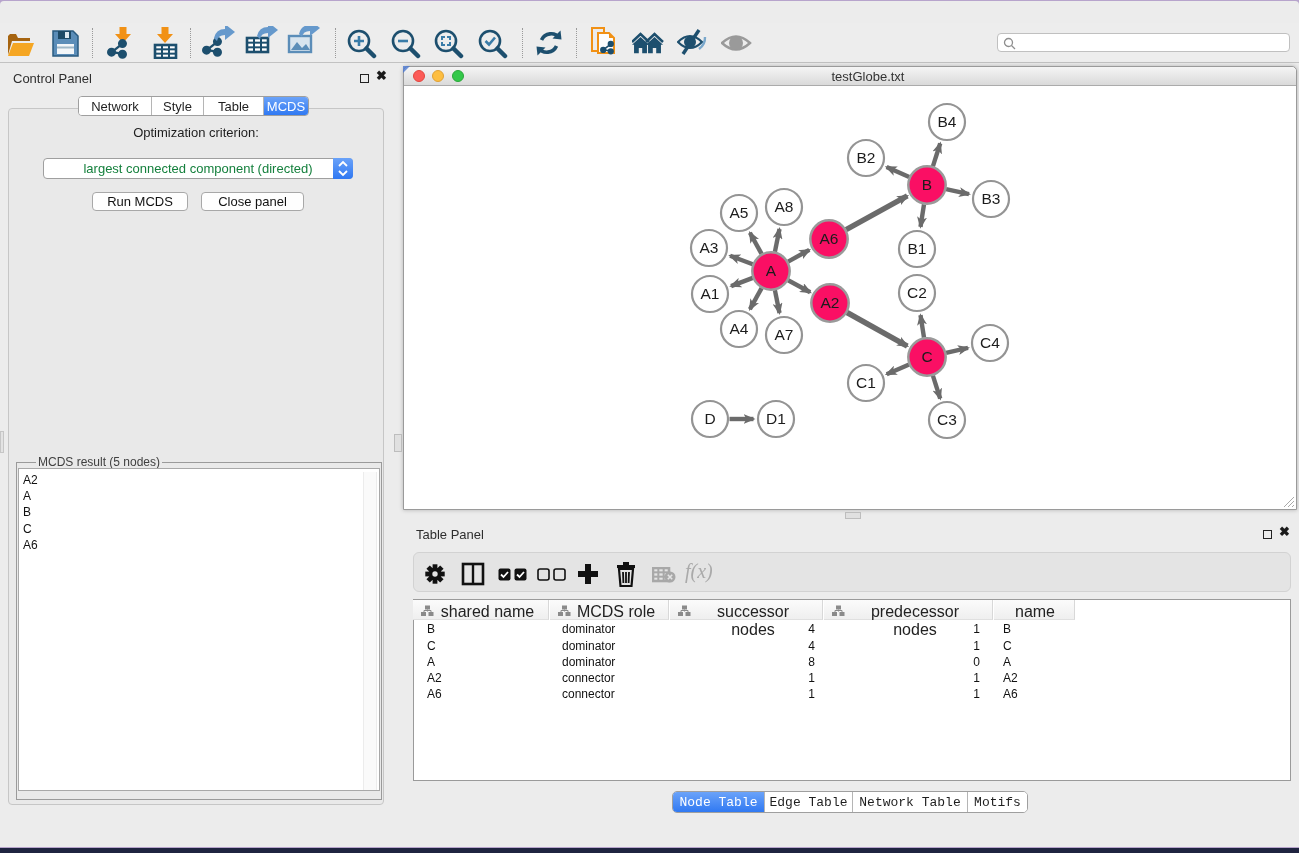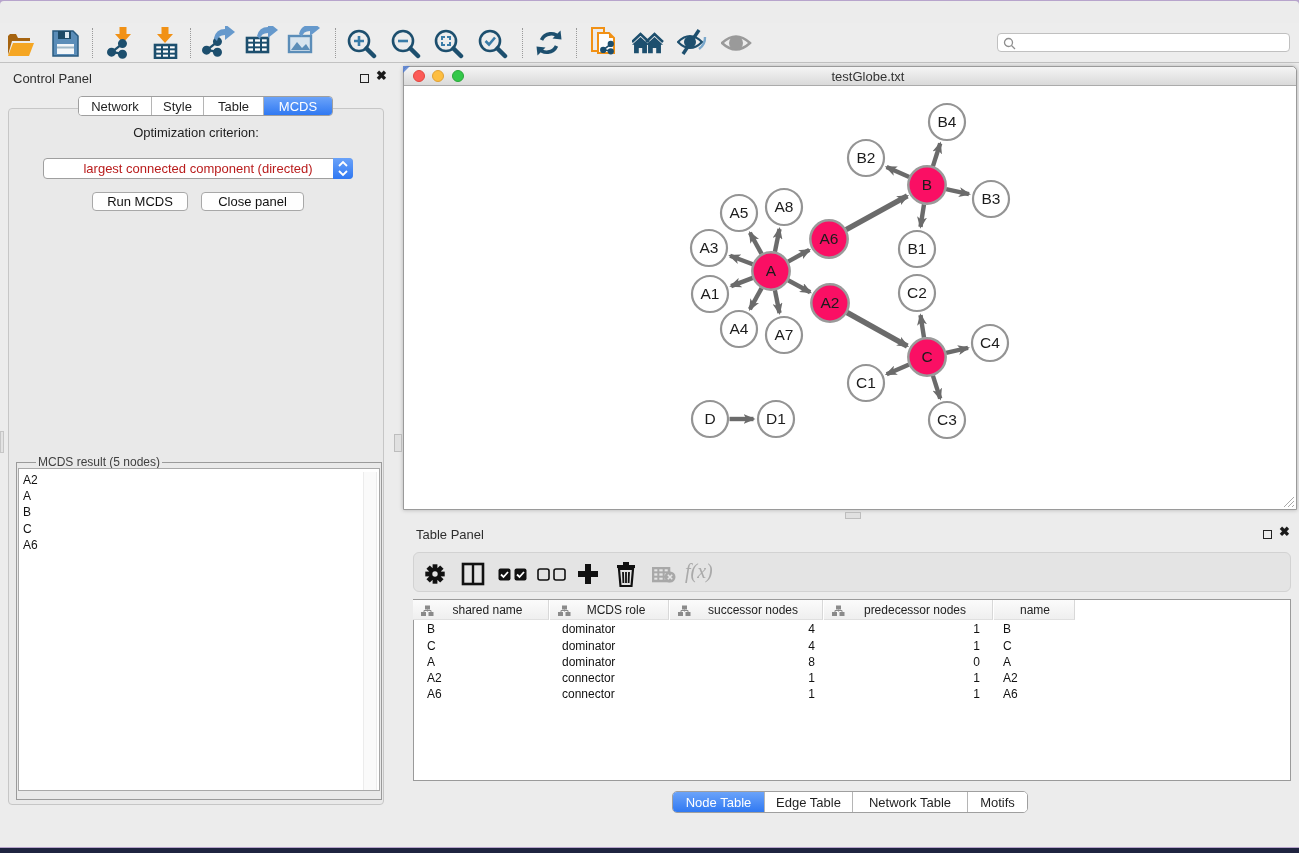--- a/index.html
+++ b/index.html
@@ -16,39 +16,39 @@
 #leftpanel { position:absolute; left:0; top:63px; width:392px; height:754px; background:#ececec; }
 .paneltitle { position:absolute; font-size:13px; color:#2e2e2e; }
 .winbtn { position:absolute; width:9px; height:9px; border:1.5px solid #222; }
 .xbtn { position:absolute; font-size:13px; font-weight:bold; color:#1a1a1a; }
 #cp-inner { position:absolute; left:8px; top:44px; width:376px; height:697px; background:#e9e9e9; border:1px solid #c6c6c6; border-radius:4px; }
 .tabs { position:absolute; display:flex; height:20px; border:1px solid #9f9f9f; border-radius:4px; background:#fff; overflow:hidden; }
 .tab { font-size:13px; color:#1f1f1f; text-align:center; line-height:19px; border-right:1px solid #b5b5b5; background:#fff; }
 .tab:last-child { border-right:none; }
 .tab.sel { background:linear-gradient(#6ba3f9,#3079f2); color:#fff; }
 .btn { position:absolute; background:#fefefe; border:1px solid #a8a8a8; border-radius:4px; font-size:13px; text-align:center; color:#111; }
-#dropdown { position:absolute; left:43px; top:94px; width:310px; height:21px; background:#fff; border:1px solid #9f9f9f; border-radius:4px; font-size:13px; text-align:center; line-height:19px; color:#b91c1c; }
+#dropdown { position:absolute; left:43px; top:94px; width:310px; height:21px; background:#fff; border:1px solid #9f9f9f; border-radius:4px; font-size:13px; text-align:center; line-height:19px; color:#15803d; }
 #stepper { position:absolute; right:-1px; top:-1px; width:20px; height:21px; background:linear-gradient(#6aa2f9,#2f78f2); border-radius:0 4px 4px 0; }
 fieldset { position:absolute; left:16px; top:391px; width:366px; height:345px; border:1px solid #9a9a9a; }
 legend { font-size:12px; color:#404040; margin-left:19px; padding:0 2px; }
 #listbox { position:absolute; left:18px; top:404px; width:362px; height:323px; background:#fff; border:1px solid #a8a8a8; font-size:12px; color:#111; }
 #listbox .li { padding-left:4px; height:16.2px; line-height:16.2px; }
 #lscroll { position:absolute; right:2px; top:3px; width:14px; height:318px; background:#fafafa; border-left:1px solid #ececec; border-right:1px solid #ececec; }
 #netwin { position:absolute; left:403px; top:65px; width:894px; height:444px; background:#fff; border:1px solid #9a9a9a; border-radius:5px 5px 0 0; box-shadow:0 0 4px rgba(0,0,0,.25); }
 #nettitle { position:absolute; left:0; top:0; width:100%; height:19px; background:linear-gradient(#f5f5f5,#dadada); border-bottom:1px solid #ababab; border-radius:5px 5px 0 0; }
 #nettitle .title { position:absolute; width:100%; text-align:center; top:2px; font-size:13px; color:#333;padding-left:36px; }
 #tablepanel { position:absolute; left:405px; top:520px; width:894px; height:297px; background:#ececec; }
 #tbtoolbar { position:absolute; left:413px; top:551px; width:878px; height:40px; background:#e4e4e4; border:1px solid #d2d2d2; border-radius:6px; }
 #tblbox { position:absolute; left:413px; top:598px; width:878px; height:182px; background:#fff; border:1px solid #9a9a9a; }
 .th { position:absolute; top:599px; height:20px; background:linear-gradient(#fbfbfb,#efefef); border-right:1px solid #d8d8d8; border-bottom:1px solid #e0e0e0; }
-.thl { position:absolute; top:602px; font-size:12px; color:#222; text-align:center; }
+.thl { position:absolute; top:602px; font-size:16px; color:#222; text-align:center; }
 .td { position:absolute; font-size:12px; color:#111; height:16px; line-height:16px; }
 .tr { text-align:right; }
 .fx { position:absolute; left:685px; top:559px; font-family:"Liberation Serif",serif; font-style:italic; font-size:20px; color:#aaa; }
-.btabs { position:absolute; left:672px; top:790px; display:flex; height:22px; border:1px solid #9f9f9f; border-radius:5px; background:#ffffff; overflow:hidden; }
+.btabs { position:absolute; left:672px; top:790px; display:flex; height:22px; border:1px solid #9f9f9f; border-radius:5px; background:#ffffff; overflow:hidden;font-family:Liberation Mono, monospace; }
 .btab { font-size:13px; color:#1f1f1f; text-align:center; line-height:21px; border-right:1px solid #b5b5b5; background:#fff; }
 .btab:last-child { border-right:none; }
 .btab.sel { background:linear-gradient(#6ba3f9,#3079f2); color:#fff; }
 #statusbar { position:absolute; left:0; top:817px; width:100%; height:30px; background:#ececec; border-top:1px solid #cdcdcd; }
 #listbtn { position:absolute; left:9px; top:6px; width:28px; height:22px; background:#fdfdfd; border:1px solid #b0b0b0; }
 #membtn { position:absolute; right:10px; top:5px; width:75px; height:23px; background:#f4f4f4; border:1px solid #a8a8a8; font-size:11px; color:#111; }
 #darkstrip { position:absolute; left:0; top:847px; width:100%; height:6px; background:#1f2440; }
 </style></head>
 <body>
 <div id="app">
@@ -182,21 +182,21 @@
 
   <div id="leftpanel">
     <div class="paneltitle" style="left:13px;top:7px">Control Panel</div>
     <div class="winbtn" style="left:360px;top:10px"></div>
     <div class="xbtn" style="left:376px;top:4px">✖</div>
     <div id="cp-inner"></div>
     <div class="tabs" style="left:78px;top:32px">
       <div class="tab" style="width:73px">Network</div>
       <div class="tab" style="width:52px">Style</div>
       <div class="tab" style="width:60px">Table</div>
-      <div class="tab sel" style="width:68px">MCDS</div>
+      <div class="tab sel" style="width:44px">MCDS</div>
     </div>
     <div class="abs" style="left:0;top:61px;width:392px;text-align:center;font-size:13px;color:#1d1d1d">Optimization criterion:</div>
     <div id="dropdown">largest connected component (directed)
       <div id="stepper"><svg width="20" height="21" viewBox="0 0 20 21">
             <path d="M6 8 l4 -4 l4 4 M6 13 l4 4 l4 -4" stroke="#fff" stroke-width="1.8" fill="none"></path>
           </svg></div>
     </div>
     <div class="btn" style="left:92px;top:128px;width:96px;height:19px;line-height:18px">Run MCDS</div>
     <div class="btn" style="left:201px;top:128px;width:103px;height:19px;line-height:18px">Close panel</div>
     <fieldset>

